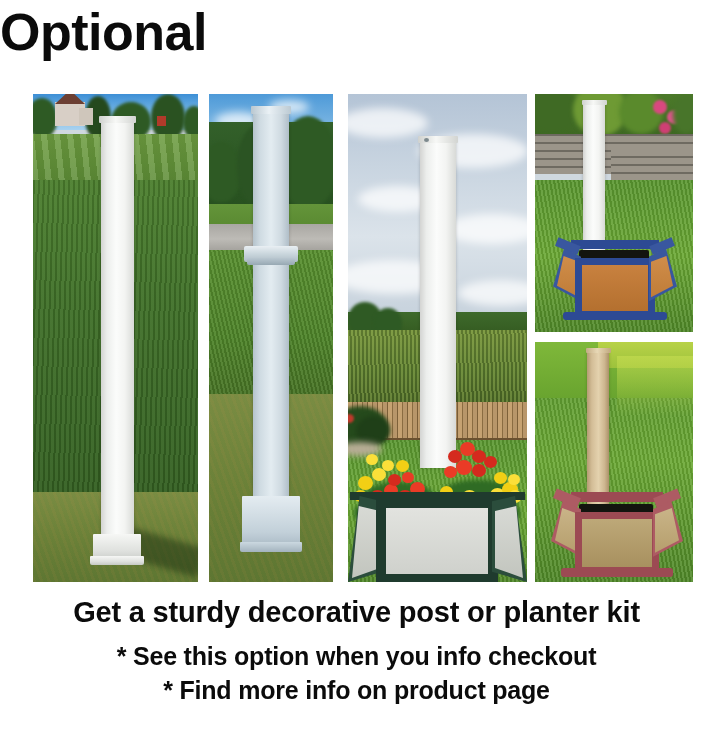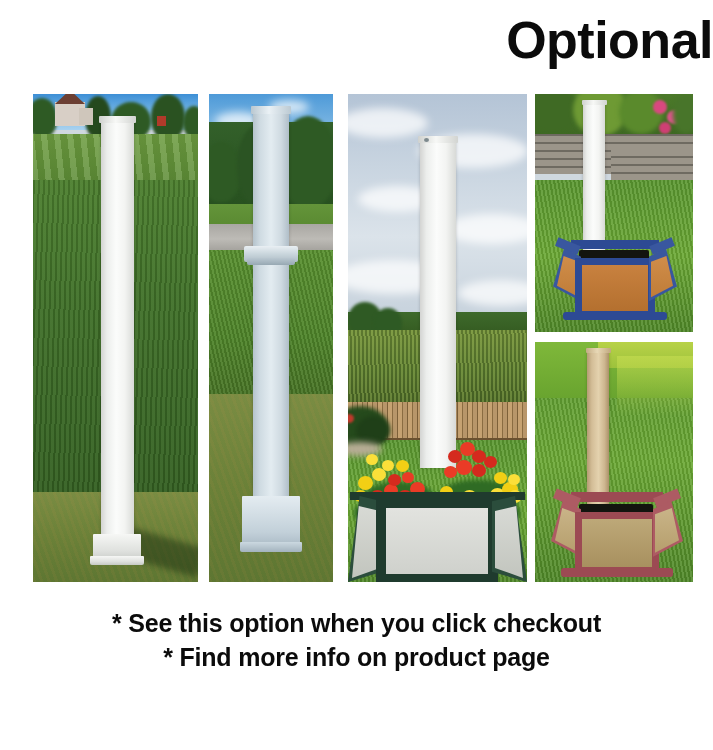--- a/index.html
+++ b/index.html
@@ -5,27 +5,27 @@
   * { margin:0; padding:0; box-sizing:border-box; }
   html,body { background:#ffffff; }
   body {
     width:713px; height:750px;
     font-family:"Liberation Sans", sans-serif;
     position:relative; overflow:hidden;
   }
 
   
   .title {
-    text-align:right;
+    text-align:left;
     font-size:52px;
     font-weight:bold;
     color:#0b0b0b;
     letter-spacing:-0.5px;
     line-height:1;
-    padding-top:14px;
+    padding-top:6px;
     height:80px;
   }
 
   
   .gallery {
     position:absolute;
     left:0; top:94px;
     width:713px; height:488px;
   }
   .panel {
@@ -461,15 +461,16 @@
       <div class="hex-face rose-trim2" style="left:102px;top:8px;width:30px;height:66px;clip-path:polygon(0 14%,60% 0,100% 62%,0 86%);"></div>
       <div class="hex-face weath2" style="left:104px;top:16px;width:24px;height:52px;clip-path:polygon(0 12%,70% 0,100% 62%,0 86%);"></div>
 
       <div class="hex-rim rose-trim" style="left:10px;top:76px;width:112px;height:9px;border-radius:3px;"></div>
     </div>
   </div>
 
 </div>
 
 <div class="captions">
-  <div class="cap-sub">* See this option when you click checkout</div>
+  <div class="cap-main">Get a sturdy decorative post or planter kit</div>
+  <div class="cap-sub">* See this option when you info checkout</div>
   <div class="cap-sub2">* Find more info on product page</div>
 </div>
 
 </body></html>

